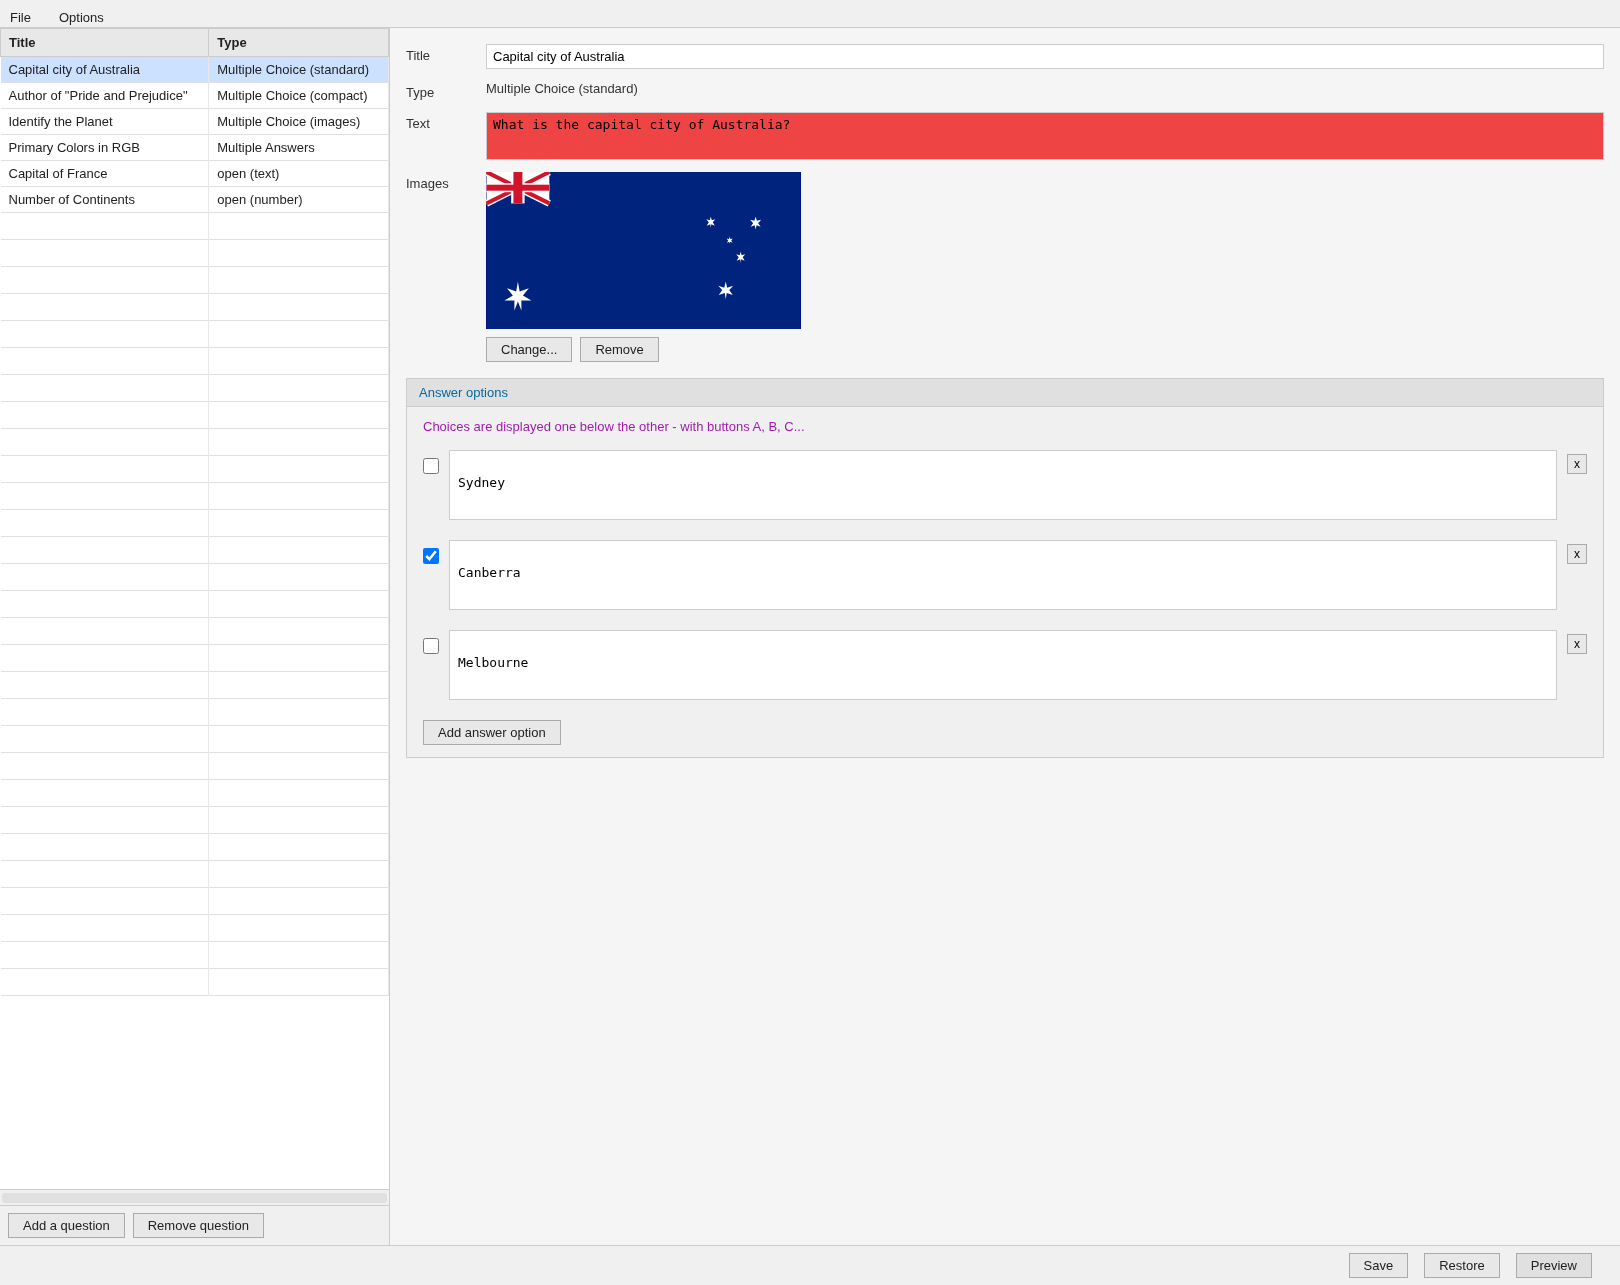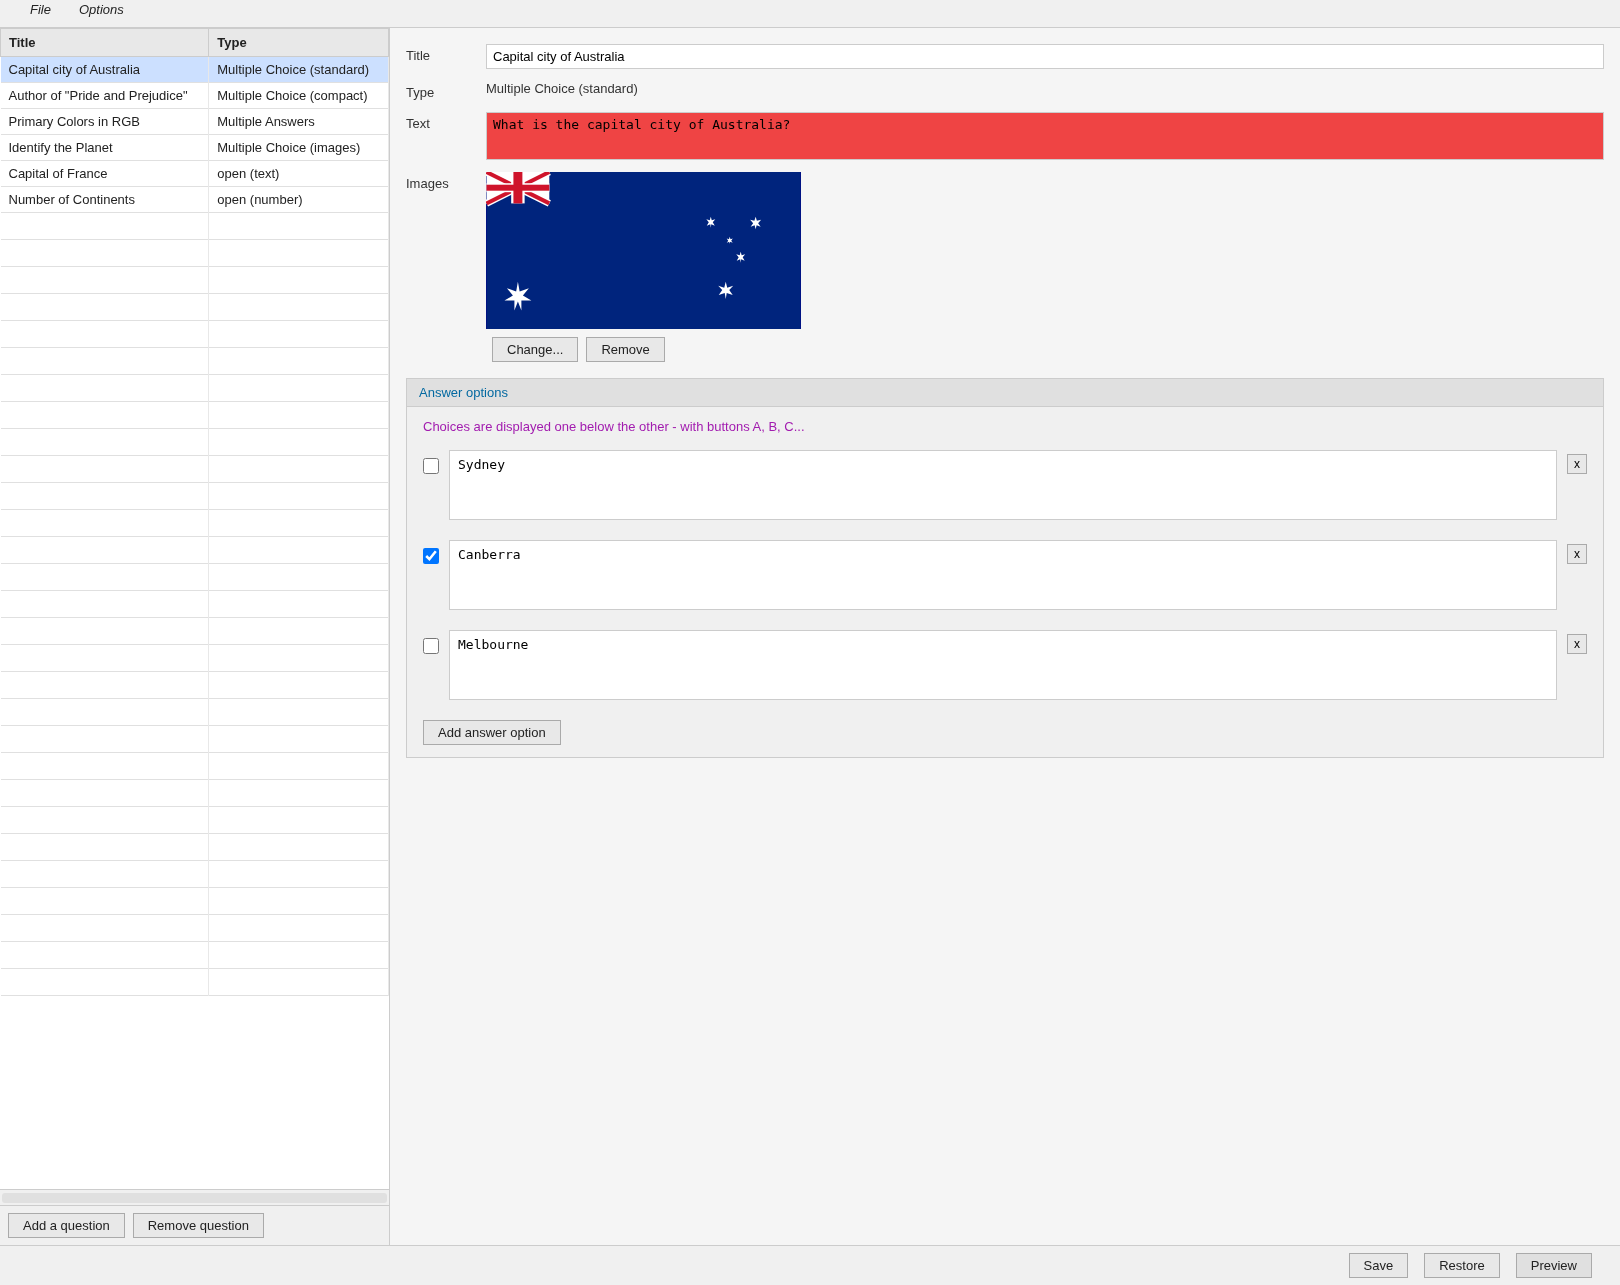--- a/index.html
+++ b/index.html
@@ -3,25 +3,24 @@
   <meta charset="utf-8">
   <style>
     * { box-sizing: border-box; margin: 0; padding: 0; }
     body { font-family: 'Segoe UI', Arial, sans-serif; font-size: 13px; background: #f0f0f0; color: #222; height: 1285px; overflow: hidden; }
 
     
     #menubar {
       background: #f0f0f0;
       border-bottom: 1px solid #ccc;
       display: flex;
-      align-items: flex-start;
+      align-items: flex-end;
       height: 28px;
-      padding: 0 24px;
+      padding: 0 4px;
       gap: 16px;
-      font-style: italic;
     }
     .menu-item {
       cursor: pointer;
       padding: 2px 6px;
       font-size: 13px;
     }
 
     
     #main {
       display: flex;
@@ -155,21 +154,21 @@
     #flag-container {
       width: 315px;
       height: 157px;
       margin-bottom: 8px;
       background: #00008B;
       position: relative;
       overflow: hidden;
     }
 
     
-    .img-buttons { display: flex; gap: 8px; margin-top: 4px; margin-left: 6px; }
+    .img-buttons { display: flex; gap: 8px; margin-top: 4px; }
 
     
     #answer-section {
       border: 1px solid #ccc;
       background: #f0f0f0;
       margin-top: 4px;
     }
     #answer-section-header {
       background: #e0e0e0;
       border-bottom: 1px solid #ccc;
@@ -195,21 +194,21 @@
     .answer-checkbox {
       margin-top: 8px;
       width: 16px;
       height: 16px;
       cursor: pointer;
     }
     .answer-textarea {
       flex: 1;
       border: 1px solid #ccc;
       background: #fff;
-      padding: 6px 8px;
+      padding: 24px 8px;
       font-size: 13px;
       height: 70px;
       resize: none;
       outline: none;
     }
     .answer-remove-btn {
       border: 1px solid #aaa;
       background: #e8e8e8;
       cursor: pointer;
       padding: 2px 6px;
@@ -269,26 +268,26 @@
 
         <tr class="selected">
               <td>Capital city of Australia</td>
               <td>Multiple Choice (standard)</td>
             </tr>
             <tr>
               <td>Author of "Pride and Prejudice"</td>
               <td>Multiple Choice (compact)</td>
             </tr>
             <tr>
+              <td>Identify the Planet</td>
+              <td>Multiple Choice (images)</td>
+            </tr>
+            <tr>
               <td>Primary Colors in RGB</td>
               <td>Multiple Answers</td>
-            </tr>
-            <tr>
-              <td>Identify the Planet</td>
-              <td>Multiple Choice (images)</td>
             </tr>
             <tr>
               <td>Capital of France</td>
               <td>open (text)</td>
             </tr>
             <tr>
               <td>Number of Continents</td>
               <td>open (number)</td>
             </tr>
             <tr class="empty-row">

